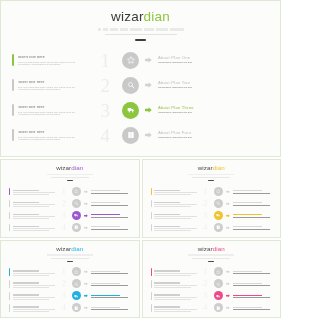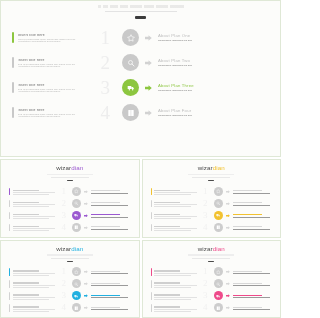--- a/index.html
+++ b/index.html
@@ -124,20 +124,23 @@
   .t-r1{height:1.3px;background:#d8d8d8;width:72%;margin-bottom:1.4px;}
   .t-r2{height:1px;background:#9a9a9a;width:92%;}
 </style>
 </head>
 <body>
 
 <div class="deck">
 
   <div class="slide hero">
     <div class="slide-inner">
+      <div class="logo">
+        <span class="w1">wizar</span><span class="w2">dian</span>
+      </div>
       <div class="subline"></div>
       <div class="hrule"></div>
       <div class="dash"></div>
 
       <div class="rows" id="hero-rows">
           <div class="row">
             <div class="lcol">
               <div class="bar on"></div>
               <div class="ltext">
                 <div class="lt-title">Insert title here</div>

